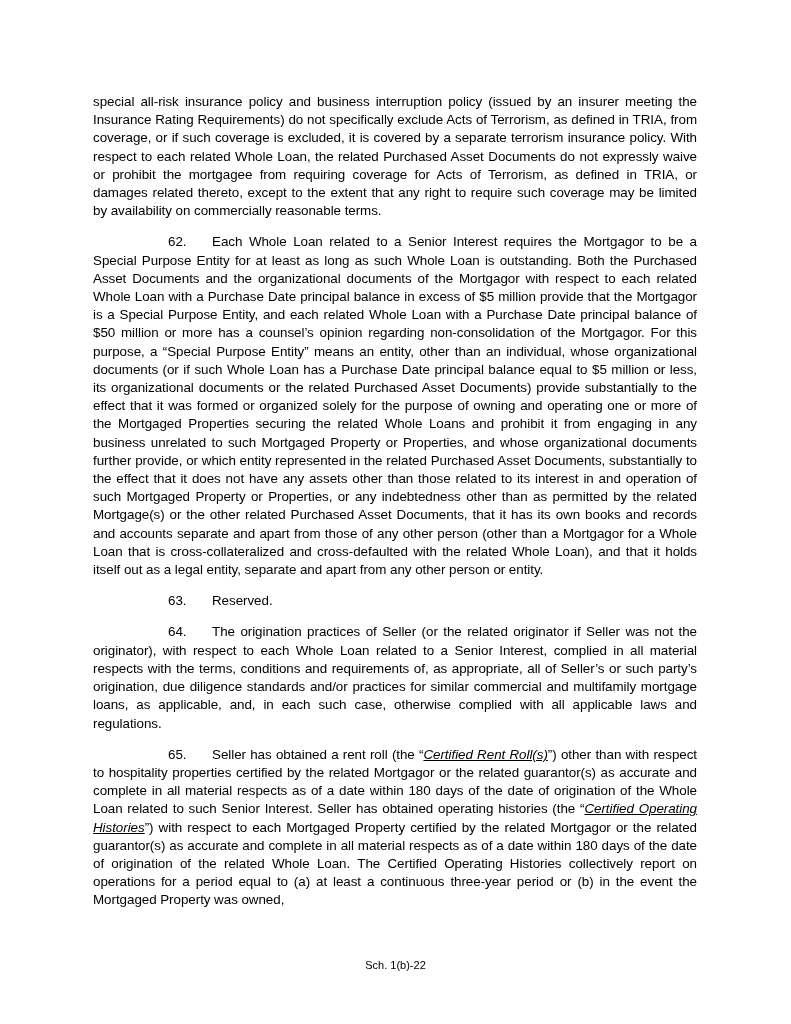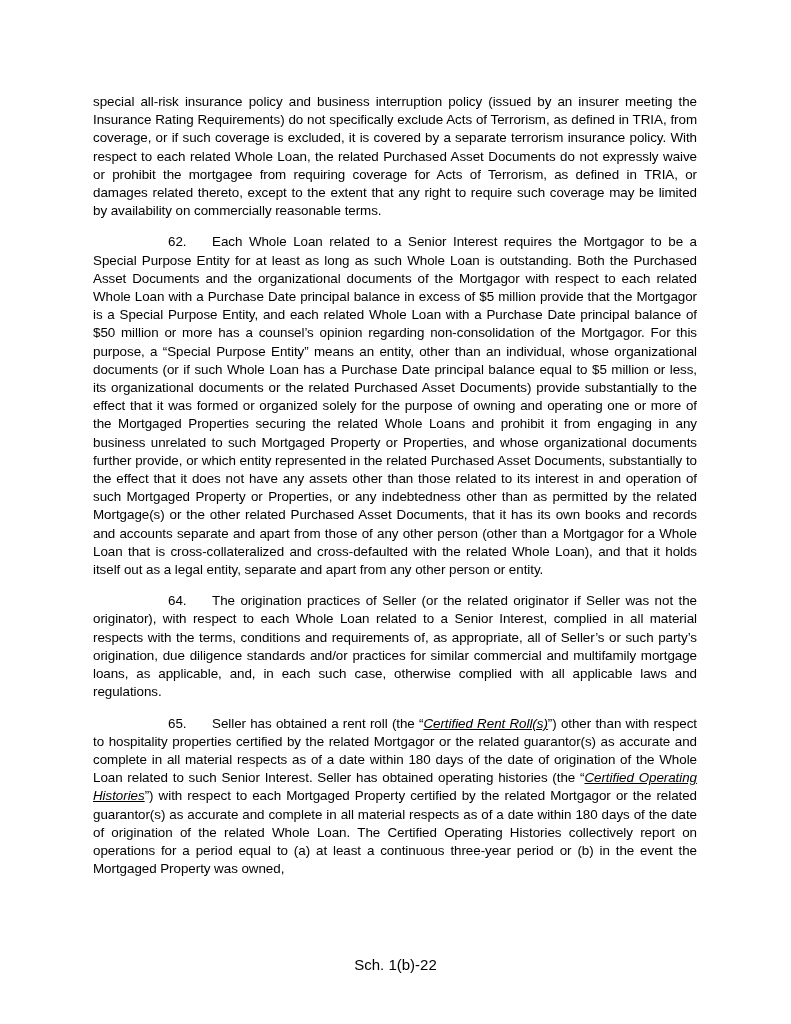--- a/index.html
+++ b/index.html
@@ -41,34 +41,35 @@
   .u {
     text-decoration: underline;
     font-style: italic;
   }
   .footer {
     position: absolute;
     left: 0;
     top: 956px;
     width: 100%;
     text-align: center;
-    font-size: 15px;
+    font-size: 11px;
     line-height: 18.2px;
   }
 </style>
 </head>
 <body>
 
 <div class="page">
   <div class="doc-body">
 
     <p class="para">special all-risk insurance policy and business interruption policy (issued by an insurer meeting the Insurance Rating Requirements) do not specifically exclude Acts of Terrorism, as defined in TRIA, from coverage, or if such coverage is excluded, it is covered by a separate terrorism insurance policy.  With respect to each related Whole Loan, the related Purchased Asset Documents do not expressly waive or prohibit the mortgagee from requiring coverage for Acts of Terrorism, as defined in TRIA, or damages related thereto, except to the extent that any right to require such coverage may be limited by availability on commercially reasonable terms.</p>
 
     <p class="para numbered"><span class="pnum">62.</span><span>Each Whole Loan related to a Senior Interest requires the Mortgagor to be a Special Purpose Entity for at least as long as such Whole Loan is outstanding.  Both the Purchased Asset Documents and the organizational documents of the Mortgagor with respect to each related Whole Loan with a Purchase Date principal balance in excess of $5 million provide that the Mortgagor is a Special Purpose Entity, and each related Whole Loan with a Purchase Date principal balance of $50 million or more has a counsel’s opinion regarding non-consolidation of the Mortgagor.  For this purpose, a “Special Purpose Entity” means an entity, other than an individual, whose organizational documents (or if such Whole Loan has a Purchase Date principal balance equal to $5 million or less, its organizational documents or the related Purchased Asset Documents) provide substantially to the effect that it was formed or organized solely for the purpose of owning and operating one or more of the Mortgaged Properties securing the related Whole Loans and prohibit it from engaging in any business unrelated to such Mortgaged Property or Properties, and whose organizational documents further provide, or which entity represented in the related Purchased Asset Documents, substantially to the effect that it does not have any assets other than those related to its interest in and operation of such Mortgaged Property or Properties, or any indebtedness other than as permitted by the related Mortgage(s) or the other related Purchased Asset Documents, that it has its own books and records and accounts separate and apart from those of any other person (other than a Mortgagor for a Whole Loan that is cross-collateralized and cross-defaulted with the related Whole Loan), and that it holds itself out as a legal entity, separate and apart from any other person or entity.</span></p>
 
+    <p class="para numbered"><span class="pnum">63.</span><span>Reserved.</span></p>
 
     <p class="para numbered"><span class="pnum">64.</span><span>The origination practices of Seller (or the related originator if Seller was not the originator), with respect to each Whole Loan related to a Senior Interest, complied in all material respects with the terms, conditions and requirements of, as appropriate, all of Seller’s or such party’s origination, due diligence standards and/or practices for similar commercial and multifamily mortgage loans, as applicable, and, in each such case, otherwise complied with all applicable laws and regulations.</span></p>
 
     <p class="para numbered"><span class="pnum">65.</span><span>Seller has obtained a rent roll (the “</span><span class="u">Certified Rent Roll(s)</span><span>”) other than with respect to hospitality properties certified by the related Mortgagor or the related guarantor(s) as accurate and complete in all material respects as of a date within 180 days of the date of origination of the Whole Loan related to such Senior Interest.  Seller has obtained operating histories (the “</span><span class="u">Certified Operating Histories</span><span>”) with respect to each Mortgaged Property certified by the related Mortgagor or the related guarantor(s) as accurate and complete in all material respects as of a date within 180 days of the date of origination of the related Whole Loan.  The Certified Operating Histories collectively report on operations for a period equal to (a) at least a continuous three-year period or (b) in the event the Mortgaged Property was owned,</span></p>
 
   </div>
 
   <div class="footer">Sch. 1(b)-22</div>
 </div>
 

